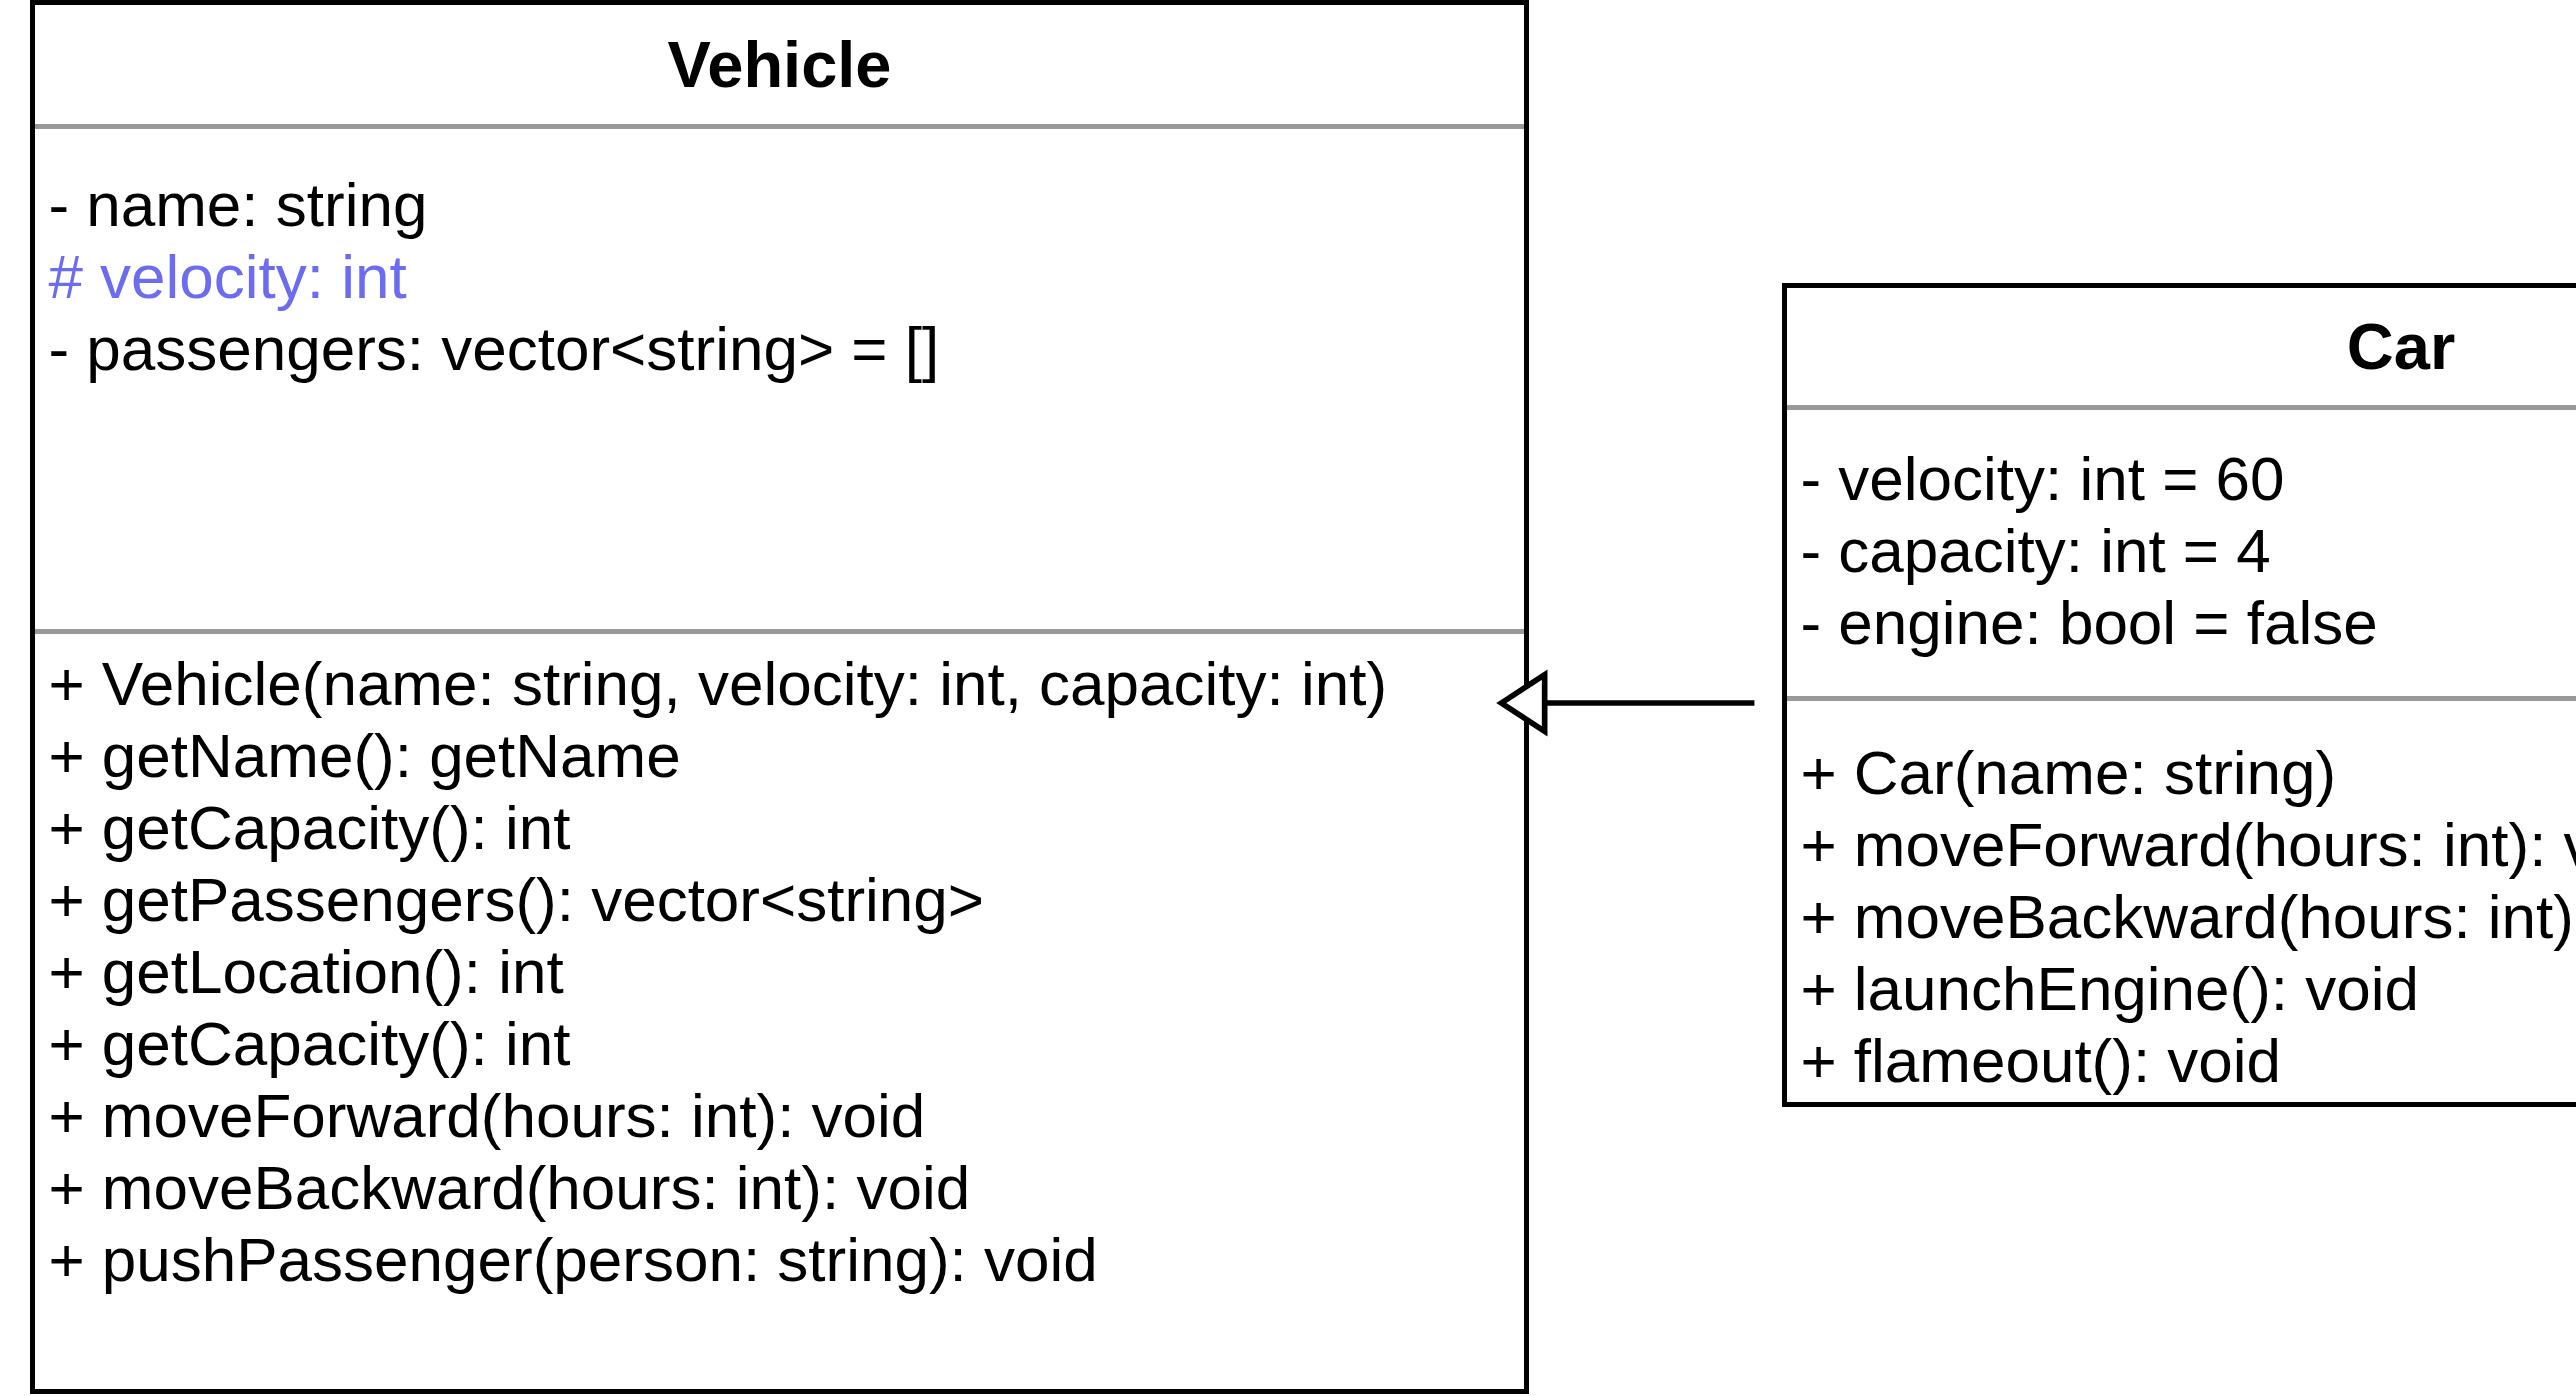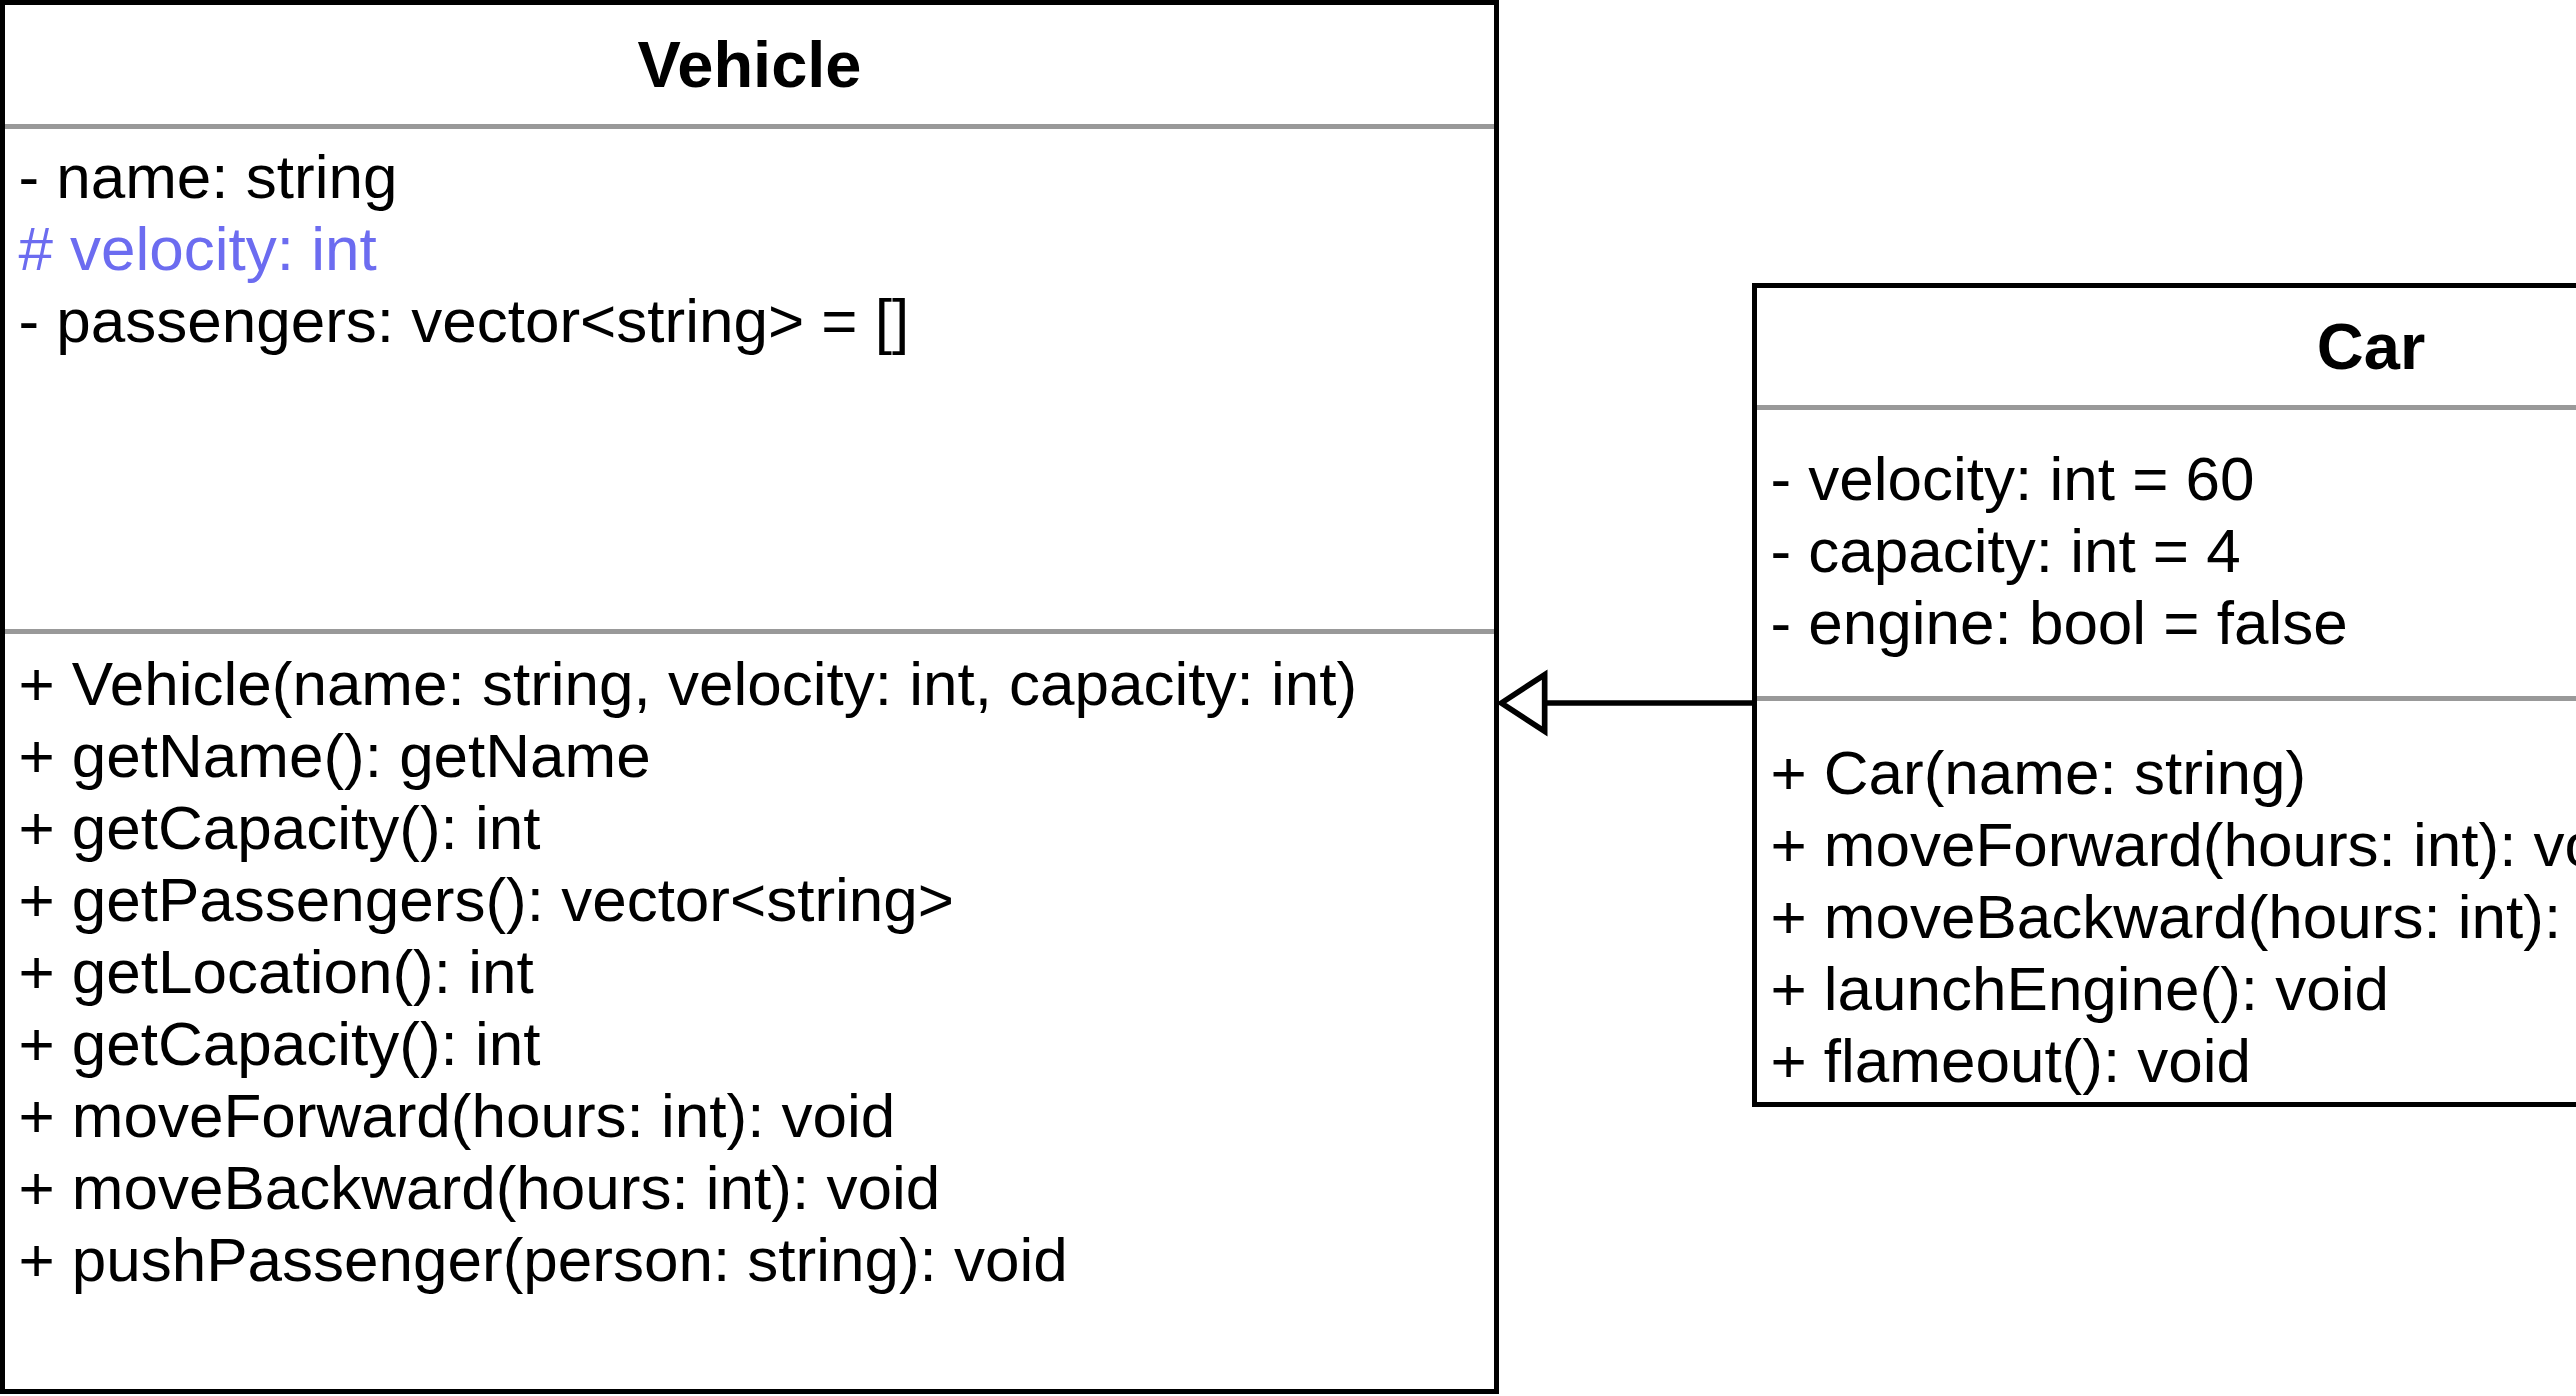--- a/index.html
+++ b/index.html
@@ -19,20 +19,21 @@
     overflow: hidden;
     font-family: "Liberation Sans", "DejaVu Sans", sans-serif;
     color: var(--text);
   }
   .class-box {
     position: absolute;
     border: 5.2px solid var(--border);
     background: var(--bg);
     display: flex;
     flex-direction: column;
+    margin-left: 30px;
   }
   .class-box.vehicle { left: 0; top: 0; width: 1499px; height: 1394px; }
   .class-box.car { left: 1752px; top: 283px; width: 1238px; height: 824px; }
 
   .class-title {
     flex: 0 0 auto;
     display: flex;
     align-items: center;
     justify-content: center;
     font-weight: bold;
@@ -43,21 +44,21 @@
   .car .class-title { height: 122px; }
 
   .section {
     border-bottom: 5.2px solid var(--separator);
     overflow: hidden;
     padding-left: 13.4px;
     padding-right: 5.2px;
   }
   .section:last-child { border-bottom: none; flex: 1 1 auto; }
 
-  .vehicle .attributes { height: 505px; padding-top: 12px; }
+  .vehicle .attributes { height: 505px; padding-top: 40px; }
   .vehicle .methods { padding-top: 14px; }
   .car .attributes { height: 291px; padding-top: 33px; }
   .car .methods { padding-top: 36px; }
 
   .member {
     font-size: 62px;
     line-height: 72px;
     height: 72px;
     white-space: nowrap;
     color: var(--text);

